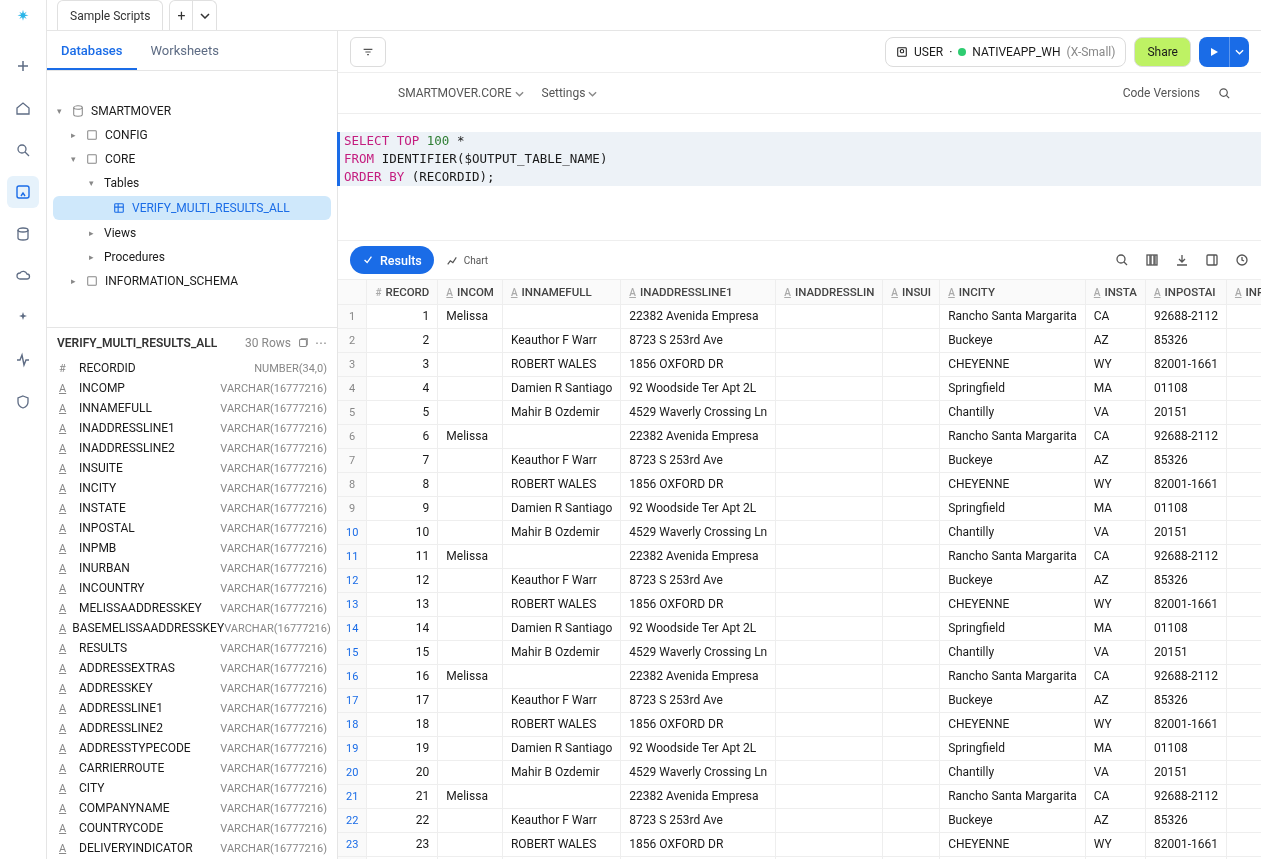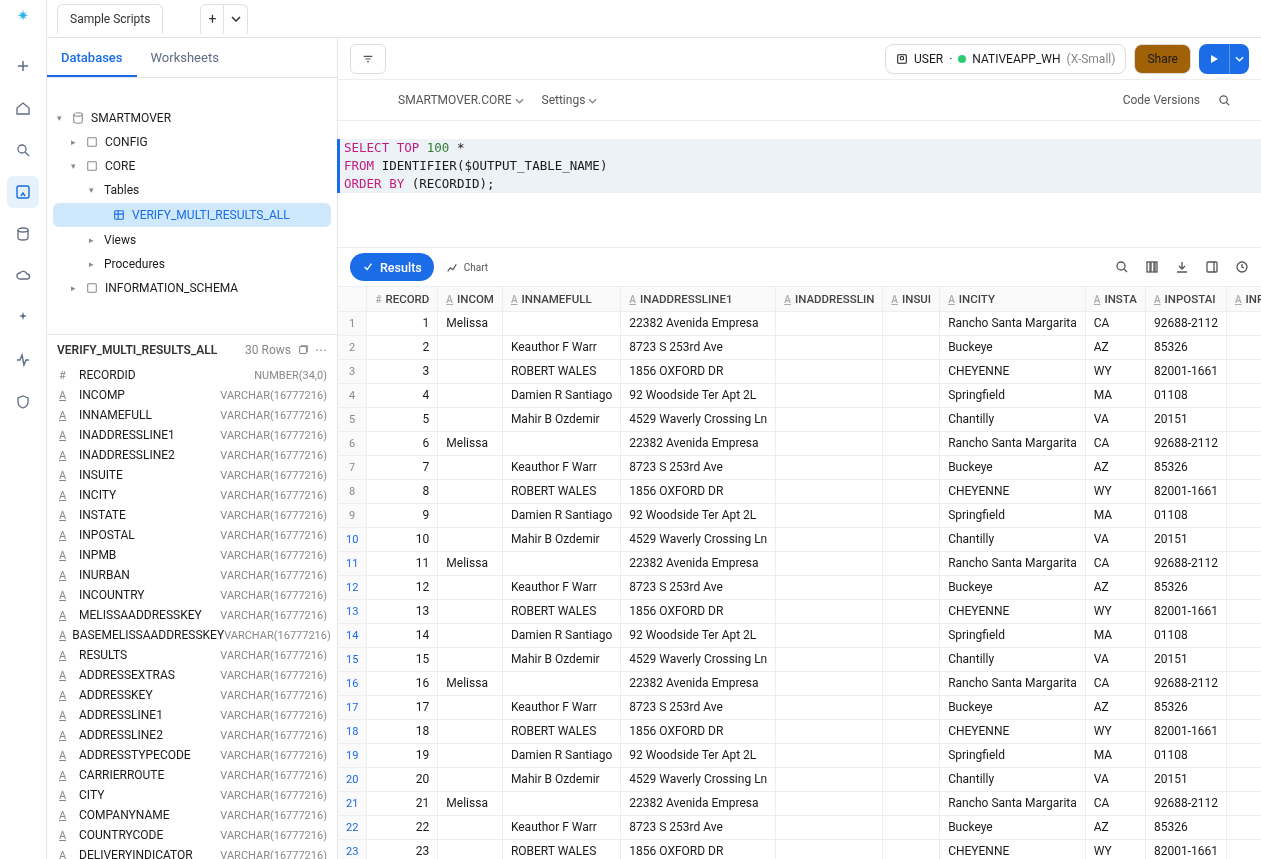--- a/index.html
+++ b/index.html
@@ -6,21 +6,21 @@
   body { font-family: -apple-system, BlinkMacSystemFont, "Segoe UI", Roboto, Helvetica, Arial, sans-serif; font-size: 12px; height: 859px; width: 1261px; overflow: hidden; color: #1a1a1a; background: #fff; }
   .root { display: flex; height: 100%; }
   
   .rail { width: 47px; border-right: 1px solid #e5e5e5; display: flex; flex-direction: column; align-items: center; padding-top: 8px; gap: 10px; }
   .rail .logo { color: #29b5e8; width: 22px; height: 22px; margin-bottom: 10px; }
   .rail .ico { width: 32px; height: 32px; display: flex; align-items: center; justify-content: center; border-radius: 6px; color: #5e6c84; }
   .rail .ico.active { background: #e6f2fb; color: #1a6ce7; }
   
   .main { flex: 1; display: flex; flex-direction: column; min-width: 0; }
   
-  .tabs { height: 38px; display: flex; align-items: center; border-bottom: 1px solid #e5e5e5; gap: 31px; }
+  .tabs { height: 31px; display: flex; align-items: center; border-bottom: 1px solid #e5e5e5; }
   .tab { height: 30px; border: 1px solid #e0e0e0; border-bottom: none; border-radius: 6px 6px 0 0; padding: 0 12px; margin-left: 10px; display: flex; align-items: center; font-size: 12px; color: #333; background: #fff; }
   .tab-actions { display: flex; margin-left: 6px; }
   .tab-btn { height: 30px; width: 24px; border: 1px solid #e0e0e0; border-bottom: none; display: flex; align-items: center; justify-content: center; font-size: 14px; color: #333; }
   .tab-btn:first-child { border-radius: 6px 0 0 0; }
   .tab-btn:last-child { border-left: none; border-radius: 0 6px 0 0; }
   
   .body-row { flex: 1; display: flex; min-height: 0; }
   
   .sidebar { width: 291px; border-right: 1px solid #e5e5e5; display: flex; flex-direction: column; min-height: 0; gap: 28px; }
   .sb-tabs { display: flex; border-bottom: 1px solid #e5e5e5; }
@@ -44,21 +44,21 @@
   .col-row .t { margin-left: auto; color: #888; font-size: 11px; }
   .col-row .aic { width: 14px; color: #888; margin-right: 6px; font-size: 11px; }
   
   .panel { flex: 1; display: flex; flex-direction: column; min-width: 0; }
   .panel-top { height: 42px; display: flex; align-items: center; padding: 0 12px; gap: 10px; border-bottom: 1px solid #eee; }
   .filter-btn { width: 36px; height: 30px; border: 1px solid #dcdcdc; border-radius: 6px; display: flex; align-items: center; justify-content: center; color: #555; }
   .right-ctrls { margin-left: auto; display: flex; align-items: center; gap: 8px; }
   .pill { height: 30px; border: 1px solid #dcdcdc; border-radius: 8px; padding: 0 10px; display: flex; align-items: center; gap: 6px; font-size: 12px; }
   .dot-green { width: 8px; height: 8px; border-radius: 50%; background: #2ecc71; }
   .xs { color: #888; }
-  .btn { height: 30px; border-radius: 8px; padding: 0 12px; font-size: 12px; display: flex; align-items: center; border: 1px solid #dcdcdc; background: #a16207; }
+  .btn { height: 30px; border-radius: 8px; padding: 0 12px; font-size: 12px; display: flex; align-items: center; border: 1px solid #dcdcdc; background: #bef264; }
   .run { background: #1a6ce7; display: flex; border-radius: 8px; overflow: hidden; }
   .run .play, .run .drop { height: 30px; display: flex; align-items: center; justify-content: center; color: #fff; }
   .run .play { width: 30px; }
   .run .drop { width: 20px; border-left: 1px solid rgba(255,255,255,0.3); }
   .context-row { height: 40px; display: flex; align-items: center; padding: 0 30px 0 60px; gap: 18px; font-size: 12px; color: #555; }
   .context-row .sep { flex: 1; }
   .codever { color: #555; }
   .search-ico { color: #555; }
   .code { font-family: ui-monospace, SFMono-Regular, Menlo, monospace; font-size: 12.5px; display: flex; border-top: 1px solid #eee; }
   .gutter { width: 52px; text-align: right; padding-right: 10px; color: #b0b0b0; background: #fcfcfc; }

